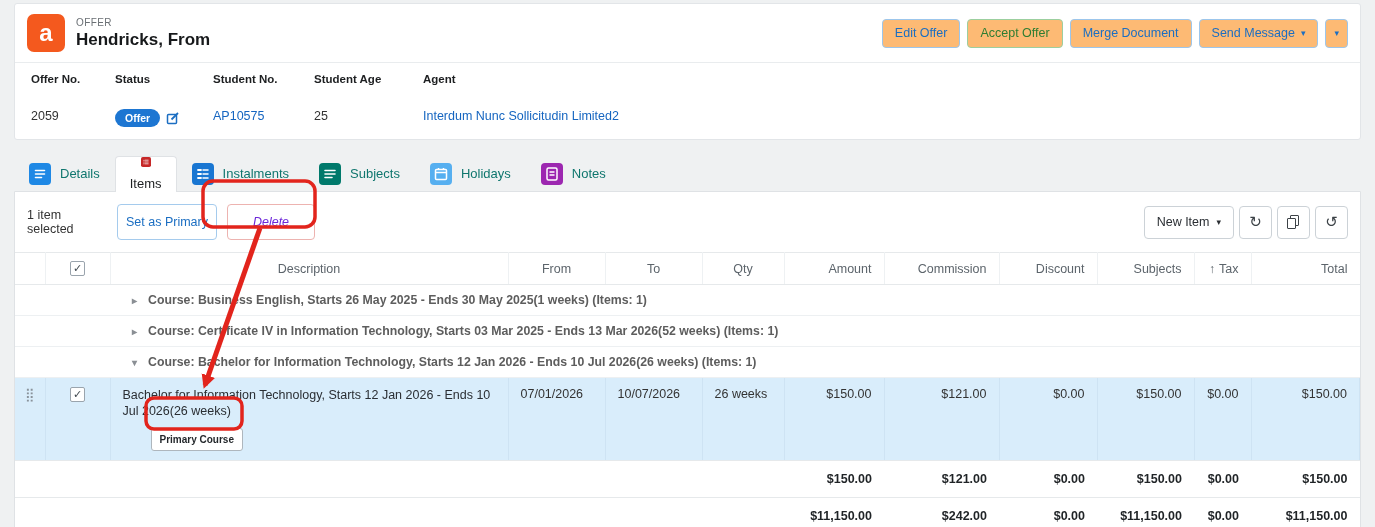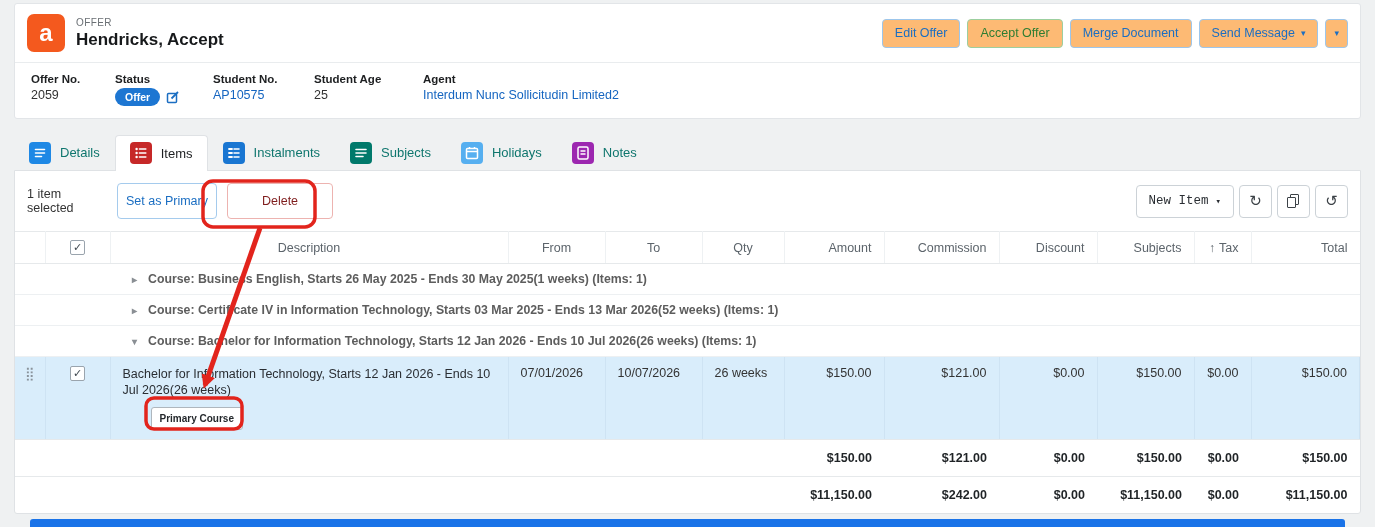--- a/index.html
+++ b/index.html
@@ -12,35 +12,35 @@
 .entity-label{font-size:10px;color:#6a6f74;letter-spacing:.4px;margin-bottom:2px;}
 .page-title{font-size:17px;font-weight:bold;color:#17191b;}
 .header-actions{display:flex;gap:7px;align-items:center;}
 .btn{height:29px;padding:0 12px;border-radius:4px;background:#fdba74;font-size:12.5px;font-family:inherit;cursor:pointer;display:inline-flex;align-items:center;gap:6px;}
 .btn-blue{border:1px solid #9cc6ec;color:#1b6ec2;}
 .btn-green{border:1px solid #9ccf9f;color:#2e7d32;}
 .caret{font-size:9px;}
 .btn-caret{padding:0 8px;}
 .info-row{border-top:1px solid #e9ecee;padding:10px 16px 12px;display:flex;}
 .f-label{font-size:11.5px;font-weight:bold;color:#1d1f21;}
-.f-value{font-size:12.5px;color:#333;margin-top:3px;display:flex;align-items:center;gap:6px;}
+.f-value{font-size:12.5px;color:#333;margin-top:24px;display:flex;align-items:center;gap:6px;}
 .link{color:#1565c0;}
 .status-badge{background:#1d76d2;color:#fff;font-size:10.5px;font-weight:bold;padding:3px 10px;border-radius:10px;}
 .tabs-row{margin:15px 14px 0;display:flex;align-items:flex-end;position:relative;z-index:2;}
 .tab{height:36px;display:flex;align-items:center;gap:9px;padding:0 14px;font-size:13px;color:#0f766e;cursor:pointer;border:1px solid transparent;border-bottom:none;}
-.tab.active{background:#fff;border-color:#dfe2e5;border-radius:4px 4px 0 0;color:#1d1f21;margin-bottom:-1px;padding-bottom:1px;}
+.tab.active{background:#fff;border-color:#dfe2e5;border-radius:4px 4px 0 0;color:#1d1f21;margin-bottom:-1px;padding-bottom:1px;flex-direction:column;}
 .main-card{margin:0 14px;background:#fff;border:1px solid #dfe2e5;position:relative;z-index:1;border-radius:0 0 3px 3px;}
 .toolbar{display:flex;align-items:center;padding:12px;}
 .selection-text{font-size:12.5px;color:#333;width:80px;}
 .tb-btn{height:36px;border-radius:4px;background:#fff;font-size:12.5px;font-family:inherit;cursor:pointer;text-align:center;}
 .tb-edit{width:86px;border:1px solid #a5cbed;color:#1b6ec2;margin-left:6px;}
 .tb-primary{width:100px;border:1px solid #a5cbed;color:#1b6ec2;margin-left:10px;}
-.tb-delete{width:106px;border:1px solid #edb3b0;color:#7f1d1d;margin-left:10px;}
+.tb-delete{width:88px;border:1px solid #edb3b0;color:#6d28d9;margin-left:10px;font-style:italic;}
 .toolbar-right{margin-left:auto;display:flex;align-items:center;gap:5px;}
-.new-item-btn{height:33px;border:1px solid #ccd2d7;border-radius:4px;background:#fff;color:#2a2e33;font-size:12.5px;padding:0 12px;display:inline-flex;align-items:center;gap:7px;cursor:pointer;font-family:Liberation Mono, monospace;}
+.new-item-btn{height:33px;border:1px solid #ccd2d7;border-radius:4px;background:#fff;color:#2a2e33;font-size:12.5px;padding:0 12px;display:inline-flex;align-items:center;gap:7px;cursor:pointer;font-family:Liberation Sans, sans-serif;}
 .icon-btn{width:33px;height:33px;border:1px solid #ccd2d7;border-radius:4px;background:#fff;color:#3c4247;font-size:15px;display:inline-flex;align-items:center;justify-content:center;cursor:pointer;font-family:inherit;}
 .copy-glyph{position:relative;width:13px;height:15px;display:inline-block;}
 .copy-glyph i{position:absolute;width:9px;height:11px;border:1.5px solid #3c4247;background:#fff;border-radius:1px;}
 .copy-glyph i.back{left:3px;top:0;}
 .copy-glyph i.front{left:0;top:3px;}
 .items-table{width:100%;border-collapse:collapse;table-layout:fixed;font-size:12.5px;}
 .items-table th{border-top:1px solid #e6e9eb;border-bottom:1px solid #e6e9eb;border-right:1px solid #eef1f3;padding:8px 12px;font-weight:normal;color:#5c646b;text-align:center;height:30px;}
 .items-table th:last-child{border-right:none;}
 th.num,td.num{text-align:right;}
 .col-cb{text-align:center !important;}
@@ -63,21 +63,21 @@
 <body>
 
 <div class="top-card">
   <div class="header-row">
     <div class="header-left">
       <div class="logo">
           <span>a</span>
         </div>
       <div>
         <div class="entity-label">OFFER</div>
-        <div class="page-title">Hendricks, Accept</div>
+        <div class="page-title">Hendricks, From</div>
       </div>
     </div>
     <div class="header-actions">
       <button class="btn btn-blue">Edit Offer</button>
       <button class="btn btn-green">Accept Offer</button>
       <button class="btn btn-blue">Merge Document</button>
       <button class="btn btn-blue">
           <span>Send Message</span>
           <span class="caret">▾</span>
         </button>

